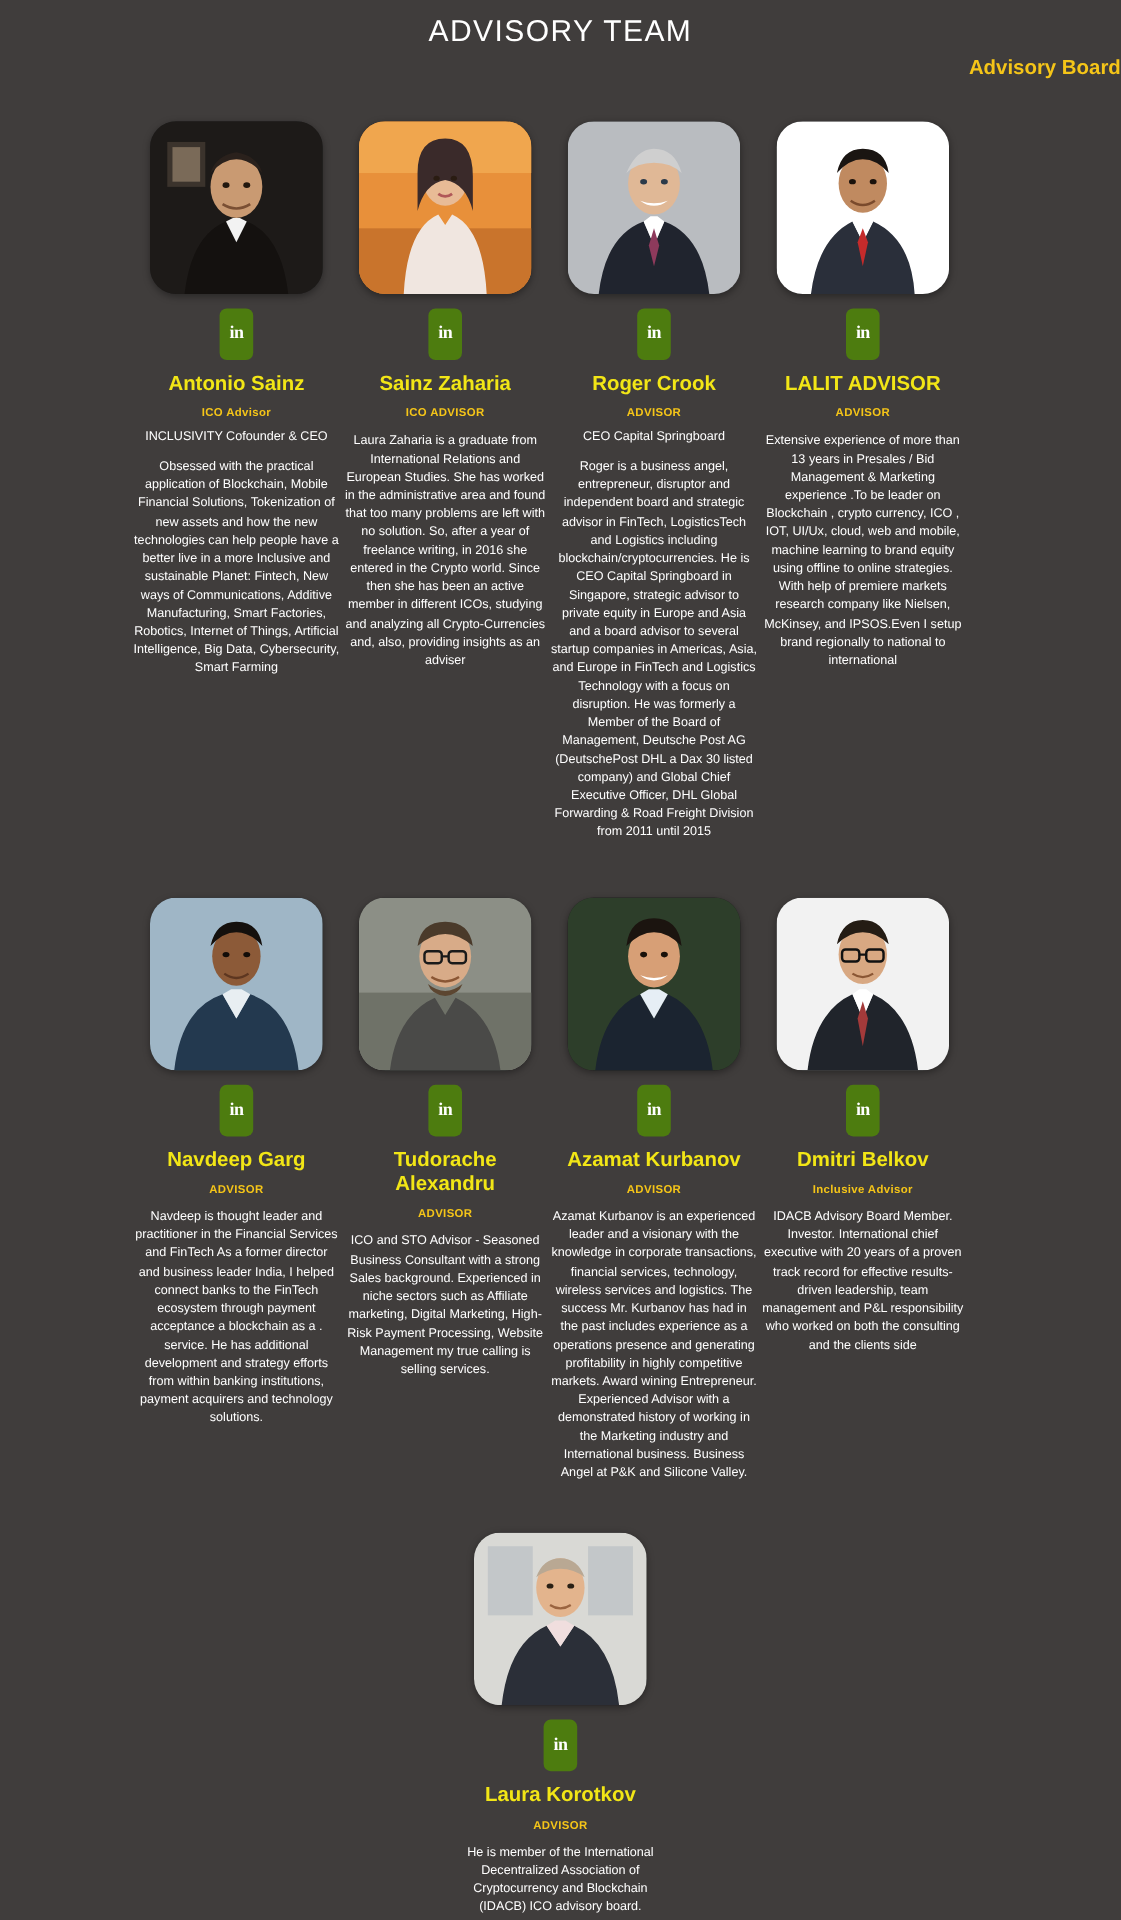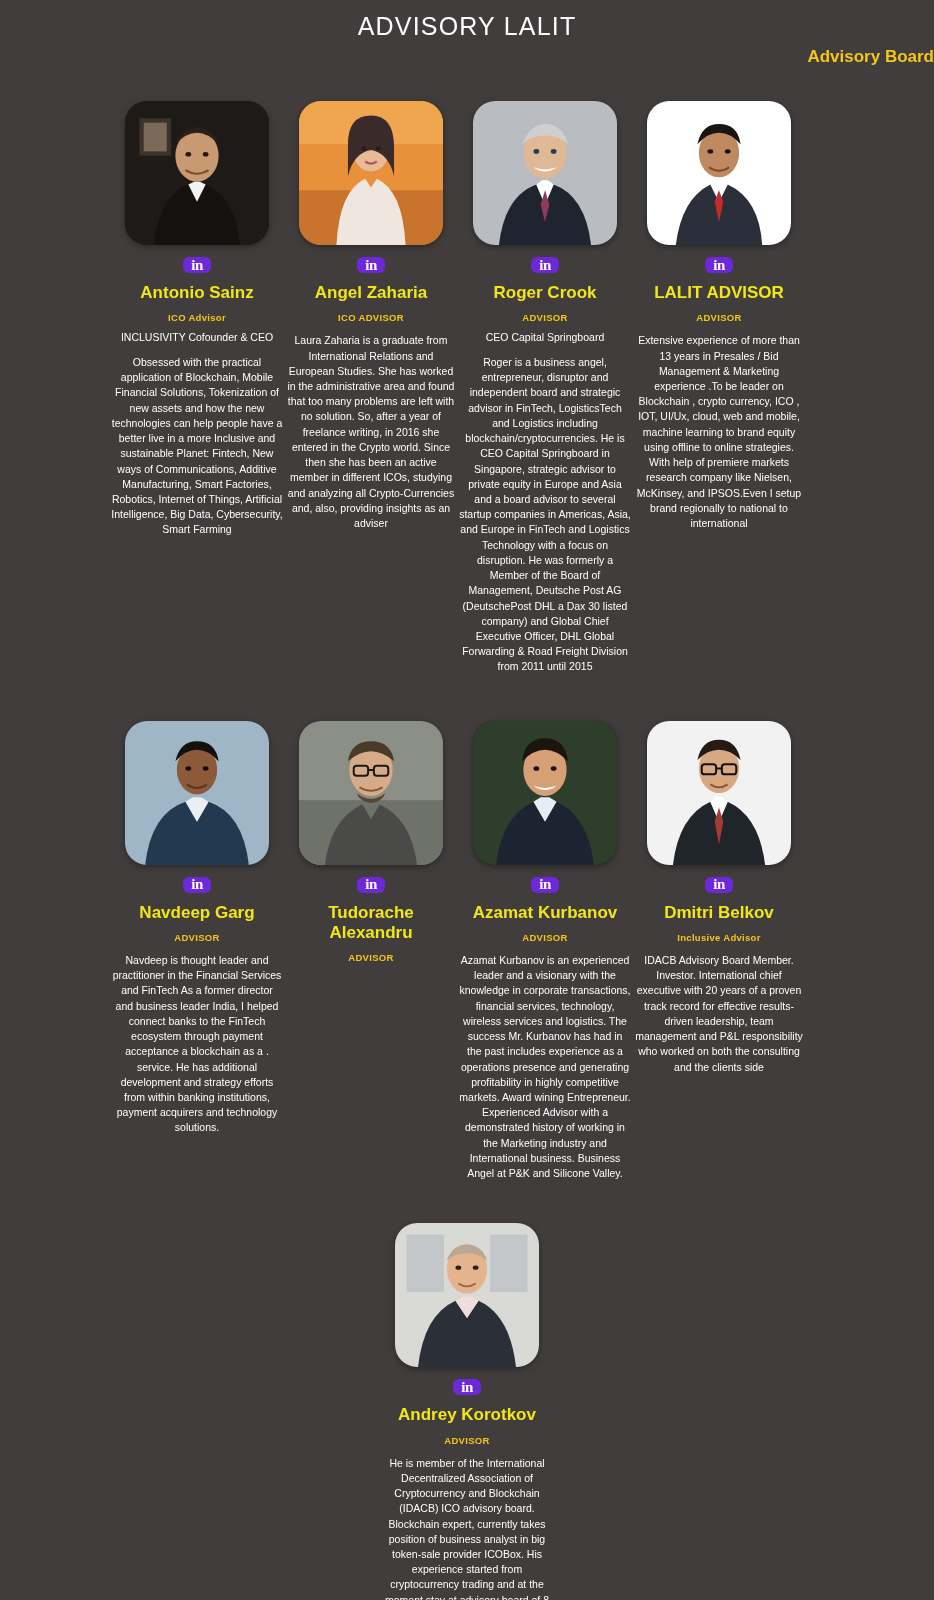--- a/index.html
+++ b/index.html
@@ -66,23 +66,23 @@
     position: relative;
     box-shadow: 0 2px 6px rgba(0,0,0,0.35);
   }
   .photo {
     width: 100%;
     height: 100%;
     display: block;
   }
   .li-badge {
     width: 28px;
-    height: 16px;
+    height: 43px;
     border-radius: 6px;
-    background: #6d28d9;
+    background: #4d7c0f;
     color: #ffffff;
     display: flex;
     align-items: center;
     justify-content: center;
     font-size: 15px;
     font-weight: bold;
     font-family: "Liberation Serif", serif;
     margin-top: 12px;
     line-height: 1;
     cursor: pointer;
@@ -118,21 +118,21 @@
     margin-top: 10px;
     text-align: center;
   }
   .spacer-top { margin-top: 4px; }
 </style>
 </head>
 <body>
 
 <div class="page">
 
-  <h1 class="section-title">ADVISORY LALIT</h1>
+  <h1 class="section-title">ADVISORY TEAM</h1>
   <h2 class="section-subtitle">Advisory Board</h2>
 
   <div class="grid">
 
     <div class="row">
 
       <div class="member">
         <div class="photo-wrap">
           <svg class="photo" viewBox="0 0 100 100" preserveAspectRatio="xMidYMid slice">
             <rect width="100" height="100" fill="#1d1a18"></rect>
@@ -162,21 +162,21 @@
             <rect x="0" y="62" width="100" height="38" fill="#c9742c"></rect>
             <ellipse cx="50" cy="33" rx="13" ry="16" fill="#e8bb96"></ellipse>
             <path d="M34 30 Q34 10 50 10 Q66 10 66 32 L66 52 Q62 36 50 34 Q38 36 34 52 Z" fill="#3a2a2a"></path>
             <ellipse cx="45" cy="33" rx="1.8" ry="1.5" fill="#2a1c12"></ellipse>
             <ellipse cx="55" cy="33" rx="1.8" ry="1.5" fill="#2a1c12"></ellipse>
             <path d="M46 42 Q50 45 54 42" stroke="#b05858" stroke-width="1.6" fill="none"></path>
             <path d="M26 100 Q28 62 46 54 L50 60 L54 54 Q72 62 74 100 Z" fill="#f0e6e0"></path>
           </svg>
         </div>
         <div class="li-badge">in</div>
-        <div class="name">Angel Zaharia</div>
+        <div class="name">Sainz Zaharia</div>
         <div class="role">ICO ADVISOR</div>
         <div class="bio">Laura Zaharia is a graduate from International Relations and European Studies. She has worked in the administrative area and found that too many problems are left with no solution. So, after a year of freelance writing, in 2016 she entered in the Crypto world. Since then she has been an active member in different ICOs, studying and analyzing all Crypto-Currencies and, also, providing insights as an adviser</div>
       </div>
 
       <div class="member">
         <div class="photo-wrap">
           <svg class="photo" viewBox="0 0 100 100" preserveAspectRatio="xMidYMid slice">
             <rect width="100" height="100" fill="#b9bcc0"></rect>
             <ellipse cx="50" cy="36" rx="15" ry="18" fill="#e0b896"></ellipse>
             <path d="M34 30 Q40 16 50 16 Q62 16 66 30 Q60 24 50 24 Q40 24 34 30Z" fill="#cfcfcf"></path>
@@ -249,20 +249,21 @@
             <rect x="52" y="31" width="10" height="7" rx="2" fill="none" stroke="#1a1a1a" stroke-width="1.4"></rect>
             <line x1="48" y1="34" x2="52" y2="34" stroke="#1a1a1a" stroke-width="1.4"></line>
             <path d="M42 46 Q50 51 58 46" stroke="#8a5634" stroke-width="1.4" fill="none"></path>
             <path d="M40 50 Q50 58 60 50 Q58 56 50 57 Q42 56 40 50Z" fill="#5c4631"></path>
             <path d="M18 100 Q22 68 44 58 L50 68 L56 58 Q78 68 82 100 Z" fill="#4a4a48"></path>
           </svg>
         </div>
         <div class="li-badge">in</div>
         <div class="name">Tudorache Alexandru</div>
         <div class="role">ADVISOR</div>
+        <div class="bio">ICO and STO Advisor - Seasoned Business Consultant with a strong Sales background. Experienced in niche sectors such as Affiliate marketing, Digital Marketing, High-Risk Payment Processing, Website Management my true calling is selling services.</div>
       </div>
 
       <div class="member">
         <div class="photo-wrap">
           <svg class="photo" viewBox="0 0 100 100" preserveAspectRatio="xMidYMid slice">
             <rect width="100" height="100" fill="#2d3e2a"></rect>
             <ellipse cx="50" cy="34" rx="15" ry="18" fill="#d79f76"></ellipse>
             <path d="M34 28 Q36 12 50 12 Q64 12 66 28 Q58 20 50 20 Q42 20 34 28Z" fill="#1b140f"></path>
             <ellipse cx="44" cy="33" rx="2" ry="1.6" fill="#19110a"></ellipse>
             <ellipse cx="56" cy="33" rx="2" ry="1.6" fill="#19110a"></ellipse>
@@ -311,21 +312,21 @@
             <ellipse cx="50" cy="32" rx="14" ry="17" fill="#e3b48d"></ellipse>
             <path d="M36 26 Q40 15 50 15 Q60 15 64 26 Q58 21 50 21 Q42 21 36 26Z" fill="#b9a893"></path>
             <ellipse cx="44" cy="31" rx="2" ry="1.5" fill="#2a2015"></ellipse>
             <ellipse cx="56" cy="31" rx="2" ry="1.5" fill="#2a2015"></ellipse>
             <path d="M44 42 Q50 46 56 42" stroke="#9a6440" stroke-width="1.3" fill="none"></path>
             <path d="M16 100 Q20 64 42 54 L50 66 L58 54 Q80 64 84 100 Z" fill="#2b2f38"></path>
             <path d="M42 54 L50 66 L58 54 L53 51 L47 51 Z" fill="#f0dede"></path>
           </svg>
         </div>
         <div class="li-badge">in</div>
-        <div class="name">Andrey Korotkov</div>
+        <div class="name">Laura Korotkov</div>
         <div class="role">ADVISOR</div>
         <div class="bio">He is member of the International Decentralized Association of Cryptocurrency and Blockchain (IDACB) ICO advisory board. Blockchain expert, currently takes position of business analyst in big token-sale provider ICOBox. His experience started from cryptocurrency trading and at the moment stay at advisory board of 8 successful ICOs. ICO marketing professional,\ 1+ year experience in preparation and launching ICOs. , 2+ years in cryptocurrency trading and 5 years experience in international companies. He provide assistance to ICO projects in EU and in CIS region.</div>
       </div>
 
     </div>
 
   </div>
 </div>
 
 </body></html>

